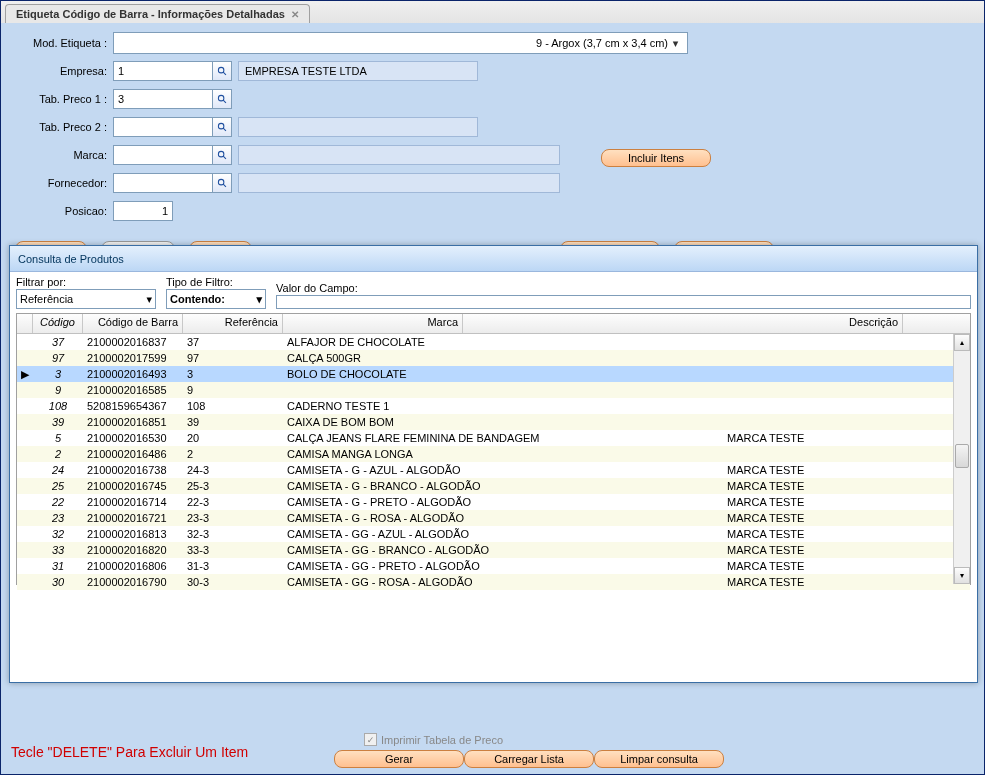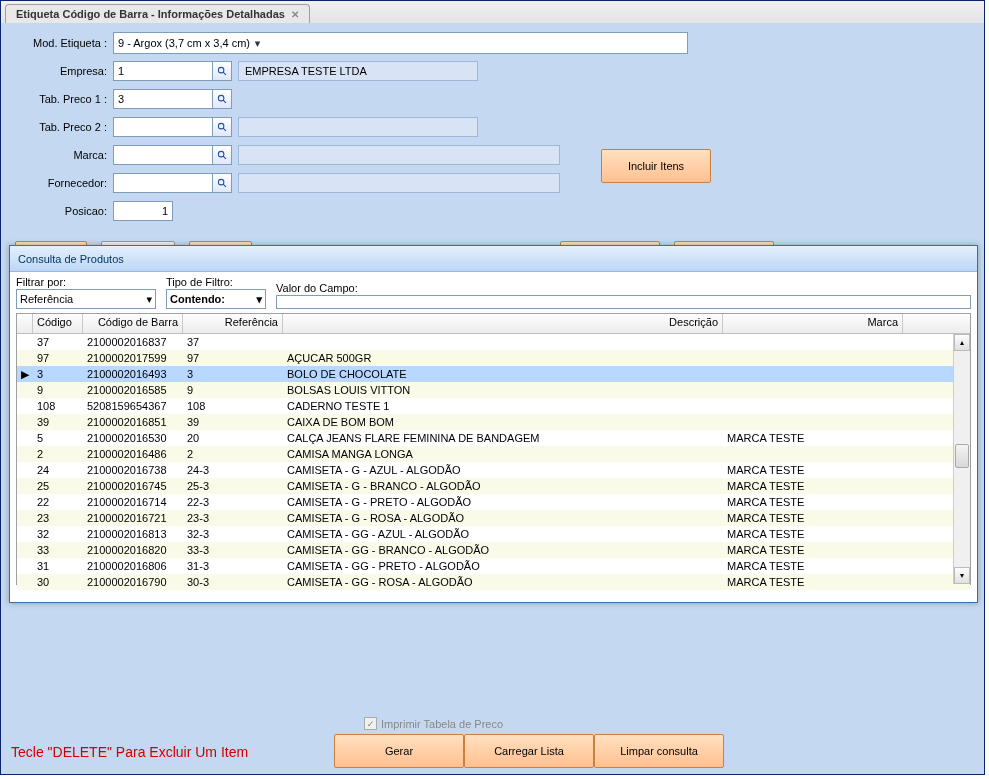--- a/index.html
+++ b/index.html
@@ -8,61 +8,61 @@
   .main-window { width: 985px; height: 775px; border: 1px solid #0a246a; background: #c4d9f1; position: relative; }
   
   .tab-header { background: linear-gradient(#f0f0f0, #e4e4e4); height: 22px; display: flex; align-items: flex-end; padding-left: 4px; }
   .tab { background: #e8e8e8; border: 1px solid #a0a0a0; border-bottom: none; padding: 3px 10px; border-radius: 4px 4px 0 0; display: flex; align-items: center; gap: 6px; font-weight: bold; color: #333; }
   .tab-close { color: #888; cursor: pointer; font-size: 10px; }
   
   .form-area { padding: 8px 12px; }
   .form-row { display: flex; align-items: center; margin-bottom: 4px; height: 24px; }
   .form-label { width: 100px; text-align: right; padding-right: 6px; color: #000; }
   .form-input { height: 20px; border: 1px solid #7f9db9; background: #fff; padding: 1px 4px; }
-  .combo { width: 575px; height: 22px; border: 1px solid #7f9db9; background: #fff; display: flex; align-items: center; justify-content: flex-start; padding: 0 4px; }
+  .combo { width: 575px; height: 22px; border: 1px solid #7f9db9; background: #fff; display: flex; align-items: center; justify-content: flex-end; padding: 0 4px; }
   .combo-arrow { width: 15px; text-align: center; color: #333; }
   .input-w100 { width: 100px; }
   .lookup-btn { width: 20px; height: 20px; border: 1px solid #7f9db9; background: linear-gradient(#fff, #e0e8f8); display: inline-flex; align-items: center; justify-content: center; cursor: pointer; margin-left: -1px; }
   .lookup-btn svg { width: 11px; height: 11px; }
   .display-field { height: 20px; border: 1px solid #a0b8d8; background: #d8e4f5; padding: 2px 6px; margin-left: 6px; color: #000; display: inline-flex; align-items: center; }
   .dw-240 { width: 240px; }
   .dw-322 { width: 322px; }
   .input-right { text-align: right; }
   
-  .btn { height: 16px; border: 1px solid #888; border-radius: 2px; padding: 16px 14px; cursor: pointer; display: inline-flex; align-items: center; justify-content: center; }
+  .btn { height: 16px; border: 1px solid #888; border-radius: 8px; padding: 8px 14px; cursor: pointer; display: inline-flex; align-items: center; justify-content: center; }
   .btn-orange { background: linear-gradient(#ffe0c0, #ffc090); border-color: #cc8040; color: #000; }
   .btn-gray { background: linear-gradient(#f4f4f4, #dcdcdc); border-color: #999; color: #333; }
   
   .action-row { display: flex; gap: 14px; padding: 6px 14px 0 14px; }
   
   .incluir-wrap { position: absolute; left: 600px; top: 148px; }
   
   
-  .dialog { position: absolute; left: 8px; top: 244px; width: 969px; height: 358px; border: 1px solid #3a6ea5; background: #fff; box-shadow: 0 0 6px rgba(0,0,0,0.3); }
+  .dialog { position: absolute; left: 8px; top: 244px; width: 969px; height: 438px; border: 1px solid #3a6ea5; background: #fff; box-shadow: 0 0 6px rgba(0,0,0,0.3); }
   .dialog-title { height: 26px; background: linear-gradient(#e4f0fd, #bcd7f5); border-bottom: 1px solid #9ab7dd; display: flex; align-items: center; padding: 0 8px; color: #00335b; font-weight: normal; }
   .dialog-body { padding: 4px 6px; border-radius: 16px; }
   .filter-row { display: flex; gap: 10px; align-items: flex-end; margin-bottom: 4px; }
   .filter-group { display: flex; flex-direction: column; }
   .filter-label { color: #000; margin-bottom: 1px; }
   .filter-select { height: 20px; border: 1px solid #7f9db9; background: #fff; display: flex; align-items: center; justify-content: space-between; padding: 0 3px; }
   .fs-140 { width: 140px; }
   .fs-100 { width: 100px; font-weight: bold; }
   .filter-input { height: 20px; border: 1px solid #7f9db9; background: #fff; flex: 1; padding: 0 3px; }
   .filter-input-wrap { flex: 1; display: flex; flex-direction: column; }
   
   .grid { border: 1px solid #a0a0a0; height: 272px; position: relative; background: #fff; }
   .grid-header { display: flex; background: linear-gradient(#fdfdfd, #ececec); border-bottom: 1px solid #c0c0c0; height: 20px; }
   .grid-header-cell { border-right: 1px solid #c8c8c8; padding: 2px 4px; text-align: right; color: #000; overflow: hidden; white-space: nowrap; }
   .grid-body { overflow: hidden; }
   .grid-row { display: flex; height: 16px; align-items: center; }
   .grid-row.alt { background: #fafae8; }
   .grid-row.sel { background: #b8d8ff; }
   .grid-cell { padding: 0 4px; overflow: hidden; white-space: nowrap; color: #000; }
   .row-indicator { width: 16px; text-align: center; color: #000; }
-  .c-cod { width: 50px; text-align: left; }
+  .c-cod { width: 50px; text-align: center; font-style: italic; }
   .c-bar { width: 100px; }
   .c-ref { width: 100px; }
   .c-desc { width: 440px; }
   .c-marca { width: 180px; }
   .grid-scroll { position: absolute; right: 0; top: 20px; bottom: 0; width: 17px; background: #f0f0f0; border-left: 1px solid #ccc; }
   .scroll-btn { height: 17px; background: linear-gradient(#fdfdfd, #e0e0e0); border: 1px solid #bbb; display: flex; align-items: center; justify-content: center; font-size: 8px; }
   .scroll-thumb { position: absolute; top: 110px; left: 1px; right: 1px; height: 24px; background: linear-gradient(#f4f4f4, #d8d8d8); border: 1px solid #aaa; border-radius: 2px; }
   
   .footer { position: absolute; bottom: 6px; left: 10px; right: 10px; }
   .delete-hint { color: #d00000; font-size: 14px; position: absolute; left: 0; bottom: 8px; }
@@ -196,53 +196,53 @@
           <input class="filter-input" value="" style="">
         </div>
       </div>
 
       <div class="grid">
         <div class="grid-header">
           <div class="grid-header-cell row-indicator"></div>
           <div class="grid-header-cell c-cod">Código</div>
           <div class="grid-header-cell c-bar">Código de Barra</div>
           <div class="grid-header-cell c-ref">Referência</div>
+          <div class="grid-header-cell c-marca">Marca</div>
           <div class="grid-header-cell c-desc">Descrição</div>
-          <div class="grid-header-cell c-marca">Marca</div>
         </div>
         <div class="grid-body" id="grid-body">
             <div class="grid-row">
               <div class="grid-cell row-indicator"></div>
               <div class="grid-cell c-cod">37</div>
               <div class="grid-cell c-bar">2100002016837</div>
               <div class="grid-cell c-ref">37</div>
+              <div class="grid-cell c-desc">ALFAJOR DE CHOCOLATE</div>
               <div class="grid-cell c-marca"></div>
             </div>
             <div class="grid-row alt">
               <div class="grid-cell row-indicator"></div>
               <div class="grid-cell c-cod">97</div>
               <div class="grid-cell c-bar">2100002017599</div>
               <div class="grid-cell c-ref">97</div>
-              <div class="grid-cell c-desc">AÇUCAR 500GR</div>
+              <div class="grid-cell c-desc">CALÇA 500GR</div>
               <div class="grid-cell c-marca"></div>
             </div>
             <div class="grid-row sel">
               <div class="grid-cell row-indicator">▶</div>
               <div class="grid-cell c-cod">3</div>
               <div class="grid-cell c-bar">2100002016493</div>
               <div class="grid-cell c-ref">3</div>
               <div class="grid-cell c-desc">BOLO DE  CHOCOLATE</div>
               <div class="grid-cell c-marca"></div>
             </div>
             <div class="grid-row alt">
               <div class="grid-cell row-indicator"></div>
               <div class="grid-cell c-cod">9</div>
               <div class="grid-cell c-bar">2100002016585</div>
               <div class="grid-cell c-ref">9</div>
-              <div class="grid-cell c-desc">BOLSAS LOUIS VITTON</div>
               <div class="grid-cell c-marca"></div>
             </div>
             <div class="grid-row">
               <div class="grid-cell row-indicator"></div>
               <div class="grid-cell c-cod">108</div>
               <div class="grid-cell c-bar">5208159654367</div>
               <div class="grid-cell c-ref">108</div>
               <div class="grid-cell c-desc">CADERNO TESTE 1</div>
               <div class="grid-cell c-marca"></div>
             </div>

